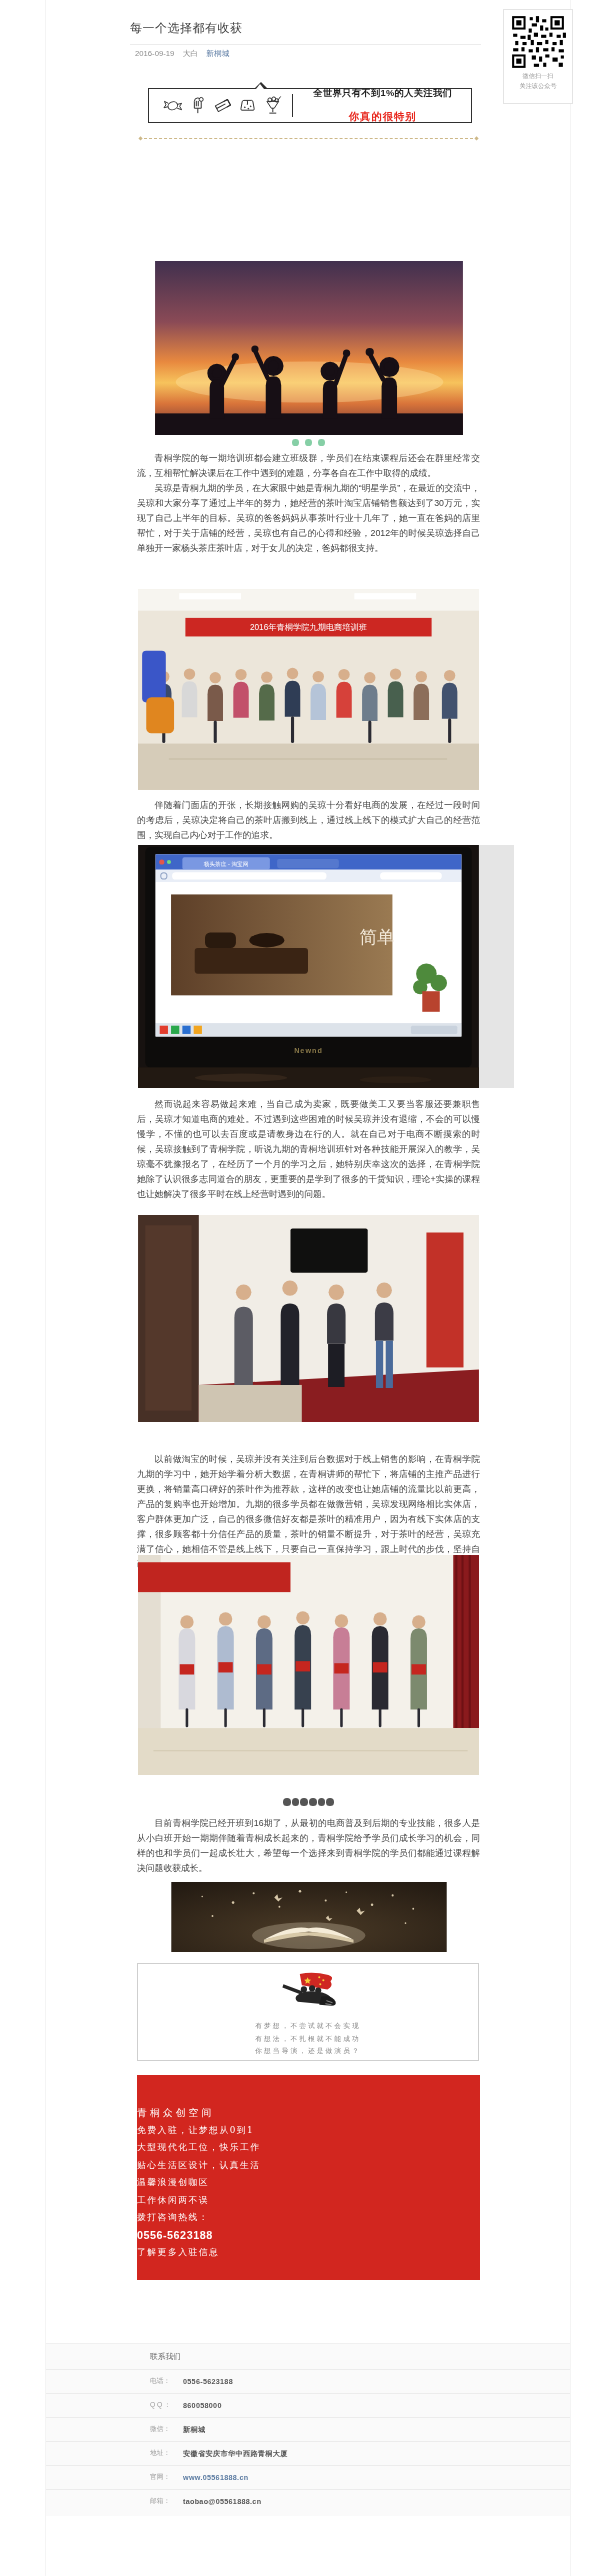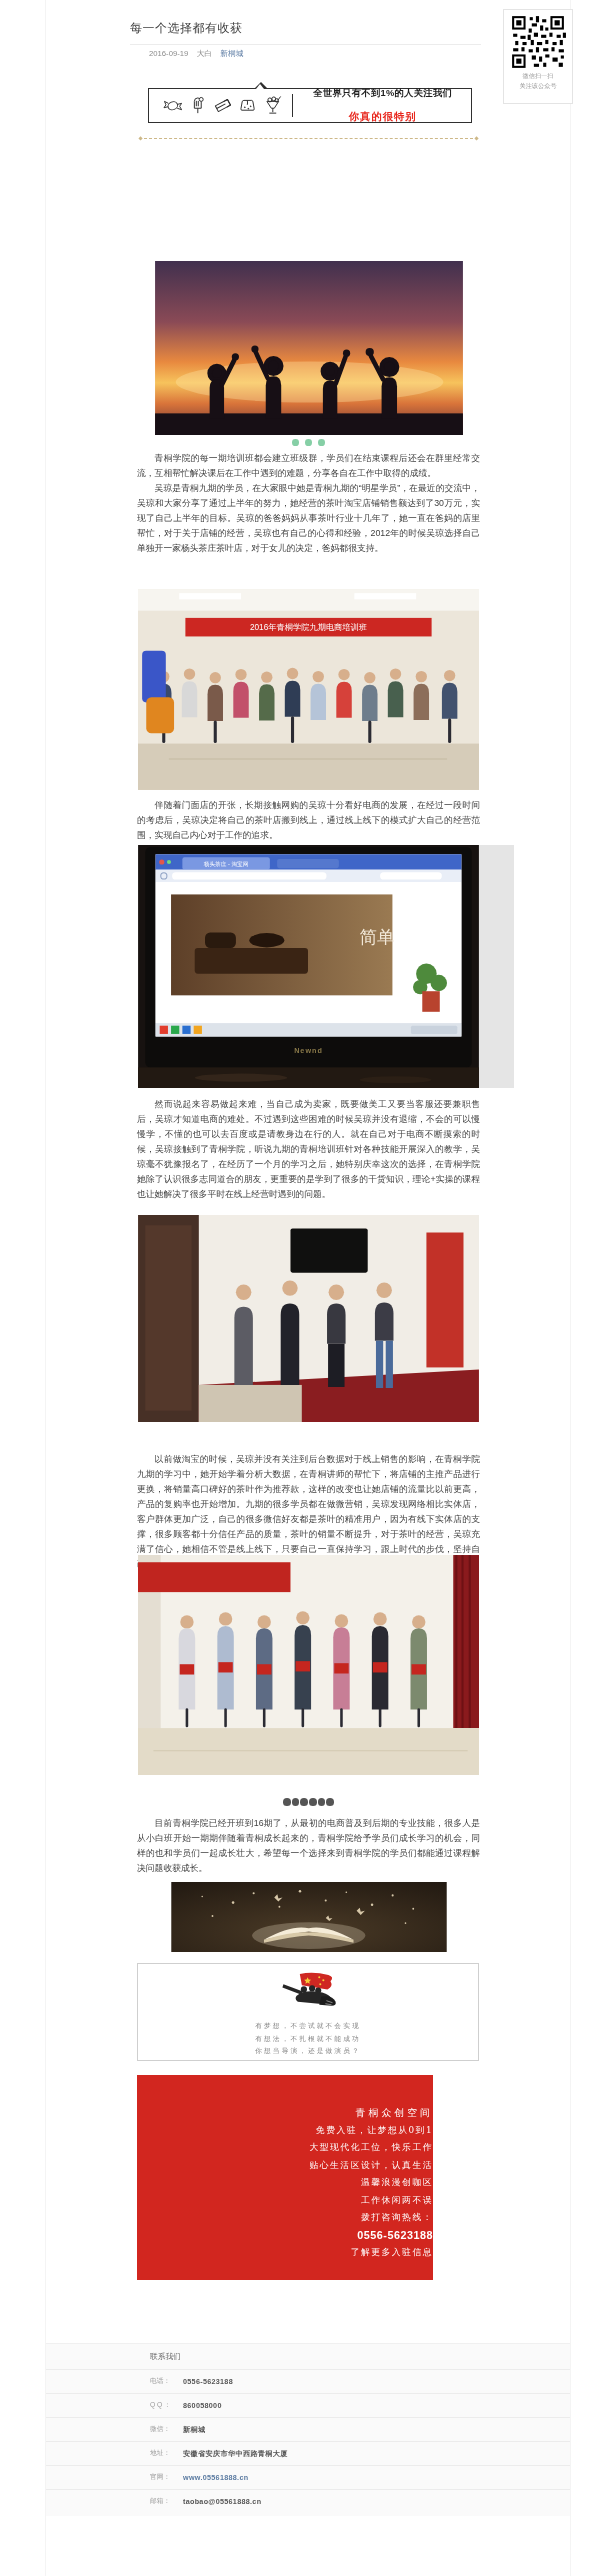--- a/index.html
+++ b/index.html
@@ -8,21 +8,21 @@
   .page-card{position:absolute;left:45px;top:0;width:524px;height:2751px;border:0.5px solid #f4f4f4;border-top:none;background:#fff;}
 
   
   .qr-panel{position:absolute;left:503px;top:9.3px;width:70px;height:95px;background:#fff;border:0.5px solid #e4e4e4;box-sizing:border-box;text-align:center;}
   .qr-panel svg{margin-top:5.2px;}
   .qr-cap{font-size:6.2px;color:#9a9a9a;line-height:9.8px;}
 
   
   .article-title{position:absolute;left:130px;top:19.6px;font-size:12px;color:#404040;letter-spacing:0.5px;}
   .title-rule{position:absolute;left:130px;top:44px;width:351px;height:0.5px;background:#ececec;}
-  .meta{position:absolute;left:149px;top:49px;font-size:7.7px;color:#8c8c8c;}
+  .meta{position:absolute;left:135px;top:49px;font-size:7.7px;color:#8c8c8c;}
   .meta .src{color:#607fa6;margin-left:6.2px;}
   .meta .author{margin-left:6.2px;}
 
   
   .promo{position:absolute;left:148px;top:88px;width:324px;height:35px;border:1px solid #2f2f2f;box-sizing:border-box;display:flex;align-items:center;padding:0 9.3px 0 14.4px;background:#fff;}
   .promo .tri-out{position:absolute;left:106px;top:-6.7px;width:0;height:0;border-left:6.2px solid transparent;border-right:6.2px solid transparent;border-bottom:6.7px solid #2f2f2f;}
   .promo .tri-in{position:absolute;left:107px;top:-4.6px;width:0;height:0;border-left:4.6px solid transparent;border-right:4.6px solid transparent;border-bottom:5.2px solid #ffffff;}
   .promo .icons{display:flex;gap:5.2px;align-items:center;}
   .promo .vsep{width:1px;height:23px;background:#2f2f2f;margin:0 10.3px;}
   .promo .ptext{flex:1;text-align:center;}
@@ -45,21 +45,21 @@
   .dots6 i{display:inline-block;width:7.7px;height:7.7px;border-radius:50%;background:#555;margin:0 0.5px;}
 
   .photo{position:absolute;overflow:hidden;background:#e5e5e5;}
   .photo svg{display:block;}
 
   
   .slogan{position:absolute;left:137px;top:1963px;width:342px;height:98px;border:0.5px solid #cfcfcf;box-sizing:border-box;text-align:center;background:#fff;}
   .slogan .sline{font-size:6.7px;color:#838383;letter-spacing:2.1px;line-height:12.4px;}
 
   
-  .redcard{position:absolute;left:137px;top:2075px;width:296px;height:205px;background:#d2261f;color:#fff;text-align:right;font-family:"DejaVu Serif","Liberation Serif",serif;padding-top:29px;box-sizing:border-box;}
+  .redcard{position:absolute;left:137px;top:2075px;width:343px;height:205px;background:#d2261f;color:#fff;text-align:left;font-family:"DejaVu Serif","Liberation Serif",serif;padding-top:29px;box-sizing:border-box;}
   .redcard .rline{font-size:8.8px;letter-spacing:1.5px;line-height:17.5px;}
   .redcard .rline.first{font-size:9.8px;letter-spacing:3.1px;}
   .redcard .rline.phone{font-family:"Liberation Sans","DejaVu Sans",sans-serif;font-size:10.8px;font-weight:bold;letter-spacing:0.5px;}
 
   
   .footer{position:absolute;left:46px;top:2343px;width:524px;background:#fafafa;border-top:0.5px solid #f0f0f0;}
   .footer .f-inner{padding:0 0 3.1px 0;}
   .footer .f-title{height:25px;line-height:25px;padding-left:104px;font-size:7.7px;color:#666;}
   .footer .frow{height:23px;display:flex;align-items:center;border-top:0.5px solid #ececec;padding-left:104px;}
   .footer .flabel{font-size:6.7px;color:#9a9a9a;min-width:33px;}

